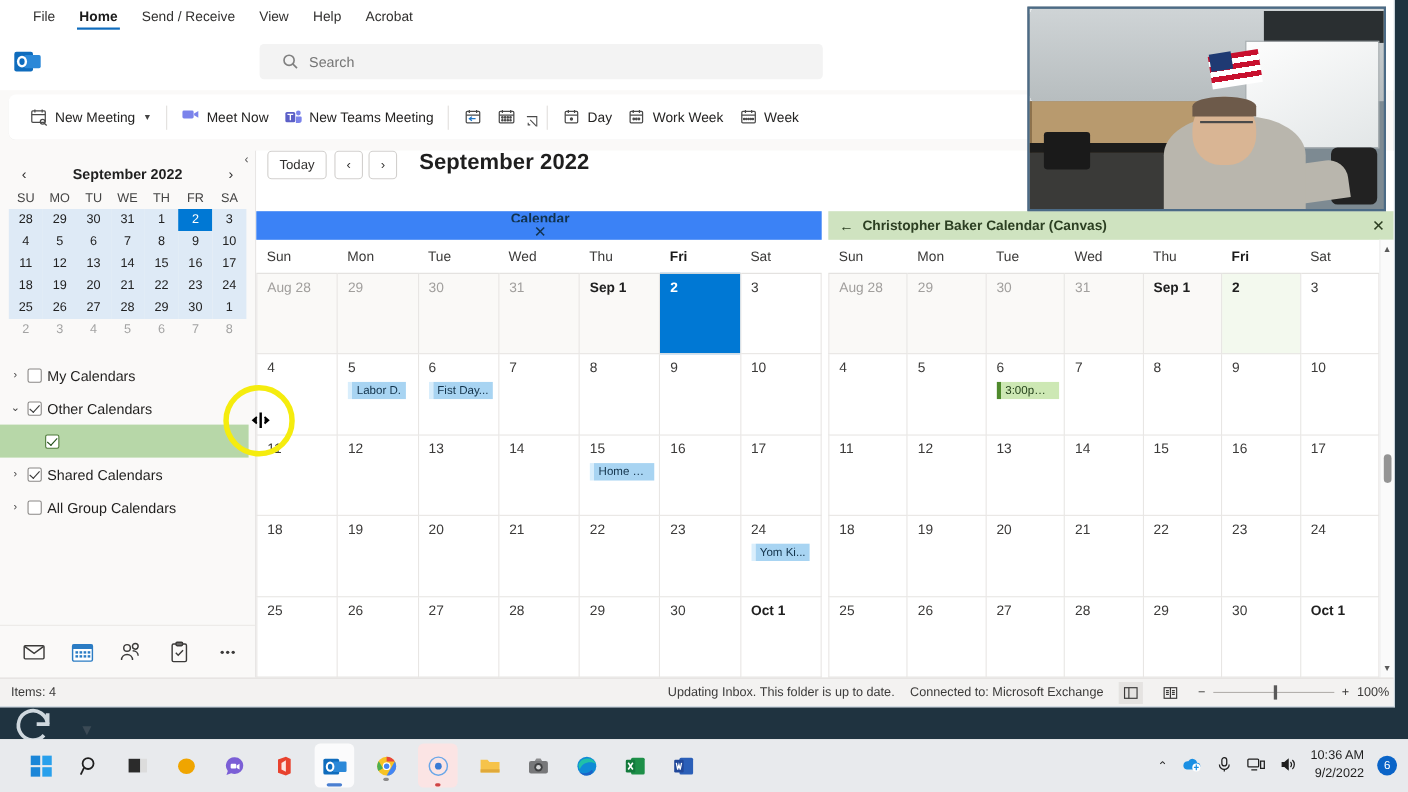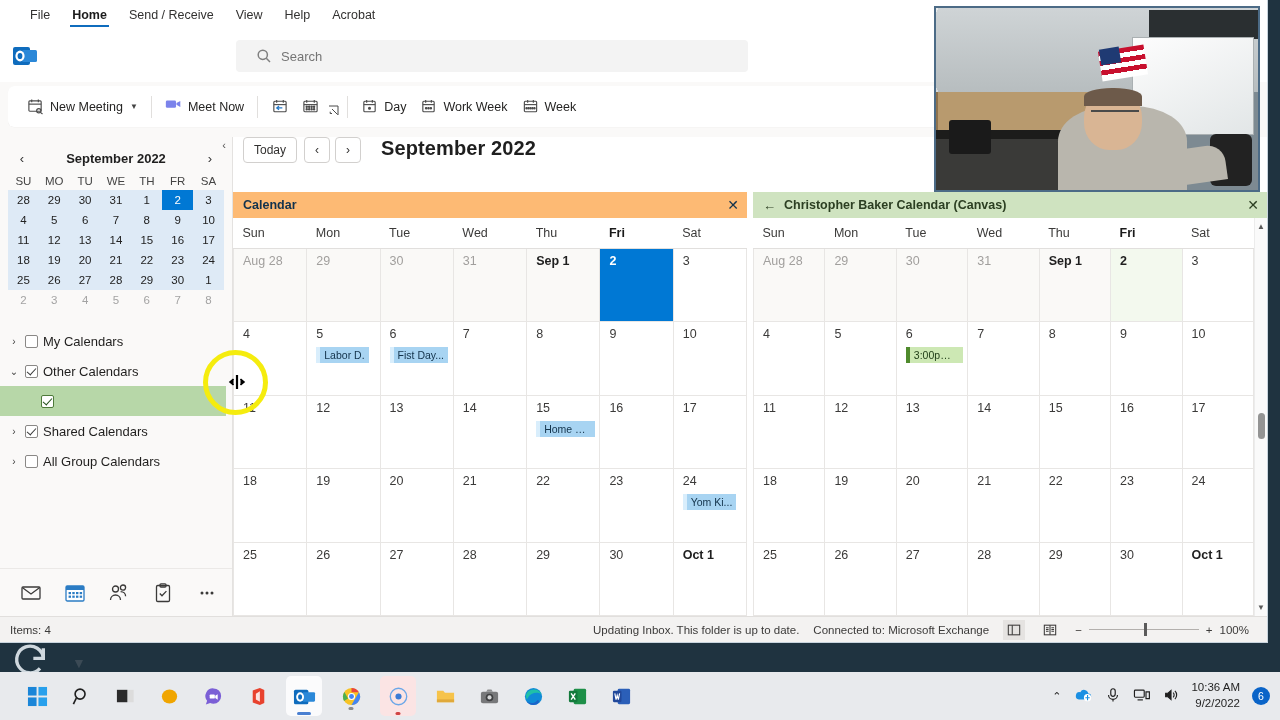--- a/index.html
+++ b/index.html
@@ -98,21 +98,21 @@
   .wx-txt { line-height:1.25; }
   .wx-day { font-size:11px; color:#5a5a5a; }
   .wx-temp { font-size:11.5px; font-weight:bold; color:#1f1f1f; }
 
   #cal-split { flex:1; display:flex; gap:0; padding:0 0 0 0; }
   .calpanel { flex:1; display:flex; flex-direction:column; min-width:0; }
   .calpanel + .calpanel { margin-left:6px; }
   .cal-header { height:26px; display:flex; align-items:center; padding:0 8px 0 10px; font-size:12.5px; font-weight:bold; }
   .cal-header .ttl { flex:1; white-space:nowrap; overflow:hidden; }
   .cal-header .x { font-size:14px; font-weight:normal; }
-  .cal-header.blue { background:#fdba74; color:#11324d; }
+  .cal-header.blue { background:#3b82f6; color:#11324d;flex-direction:column; }
   .cal-header.green { background:#cfe3c0; color:#2c3f22; }
   .back-arrow { margin-right:8px; font-size:13px; }
 
   table.grid { width:100%; border-collapse:collapse; table-layout:fixed; flex:1; }
   table.grid th { font-size:12.5px; font-weight:normal; color:#3b3a39; text-align:left;
       padding:6px 0 6px 9px; border-bottom:1px solid #e1dfdd; height:30px; }
   table.grid th.today-col { font-weight:bold; color:#1a1a1a; }
   table.grid td { border:1px solid #e8e6e4; vertical-align:top; padding:5px 4px 0 9px; height:71px; }
   .dnum { font-size:12.5px; color:#3b3a39; }
   .dnum.dim { color:#a19f9d; }
@@ -131,21 +131,21 @@
 
   .vscroll { width:13px; background:#fafafa; border-left:1px solid #ececec; position:relative; }
   .vscroll .up, .vscroll .dn { position:absolute; left:2px; font-size:8px; color:#5a5a5a; }
   .vscroll .up { top:4px; } .vscroll .dn { bottom:4px; }
   .vscroll .thumb { position:absolute; left:3px; top:195px; width:7px; height:26px; background:#949494; border-radius:4px; }
 
   
   #statusbar { position:absolute; left:0; right:0; bottom:0; height:26px; background:#f3f2f1;
      border-top:1px solid #e1dfdd; display:flex; align-items:center; font-size:11.5px; color:#3b3a39; }
   #sb-items { margin-left:10px; }
-  #sb-right { margin-left:auto; display:flex; align-items:center; gap:14px; padding-right:18px; }
+  #sb-right { margin-left:auto; display:flex; align-items:center; gap:14px; padding-right:4px; }
   .viewbtn { width:22px; height:20px; display:flex; align-items:center; justify-content:center; }
   .viewbtn.on { background:#e5e3e1; }
   #zoomctl { display:flex; align-items:center; gap:7px; }
   .zline { width:110px; height:1px; background:#b3b0ad; position:relative; }
   .zthumb { position:absolute; left:55px; top:-6px; width:3px; height:13px; background:#5a5a5a; }
 
   
   #webcam { position:absolute; left:934px; top:6px; width:326px; height:186px;
      border:2px solid #4c6b86; overflow:hidden; background:#7d8a92; }
   #webcam .ceiling { position:absolute; left:0; top:0; width:100%; height:46%; background:linear-gradient(180deg,#cfd4d6,#b7bdbf); }
@@ -257,20 +257,31 @@
     </div>
     <div class="rb-sep"></div>
     <div class="rb">
       <span class="ico">
         <svg viewBox="0 0 20 14">
             <rect x="1" y="3" width="12" height="8.5" rx="1.6" fill="#7b83eb"></rect>
           <path d="M13.5 6 18 3.4v7.2L13.5 8z" fill="#7b83eb"></path>
           </svg>
       </span>
       <span class="rb-label">Meet Now</span>
+    </div>
+    <div class="rb">
+      <span class="ico">
+        <svg viewBox="0 0 18 18">
+          <rect x="1.5" y="4" width="9.5" height="10" rx="1.6" fill="#5b5fc7"></rect>
+          <path d="M3.5 6.4h5.6M6.3 6.4v5.6" stroke="#fff" stroke-width="1.3"></path>
+          <circle cx="14" cy="5" r="2.3" fill="#7b83eb"></circle>
+          <path d="M11.6 8.4h4.6a1 1 0 0 1 1 1v2.6a2.6 2.6 0 0 1-2.6 2.6h-3z" fill="#7b83eb"></path>
+        </svg>
+      </span>
+      <span class="rb-label">New Teams Meeting</span>
     </div>
     <div class="rb-sep"></div>
     <div class="rb">
       <span class="ico">
         <svg viewBox="0 0 18 18" fill="none" stroke="#4a4a4a" stroke-width="1.2">
           <rect x="3" y="3.5" width="13" height="11" rx="1"></rect>
             <path d="M3 7h13"></path>
             <path d="M6 2v3M13 2v3"></path>
           <path d="M12 10.5H6.5M8.5 8.5 6 10.5l2.5 2" stroke="#2076c6"></path>
         </svg>

